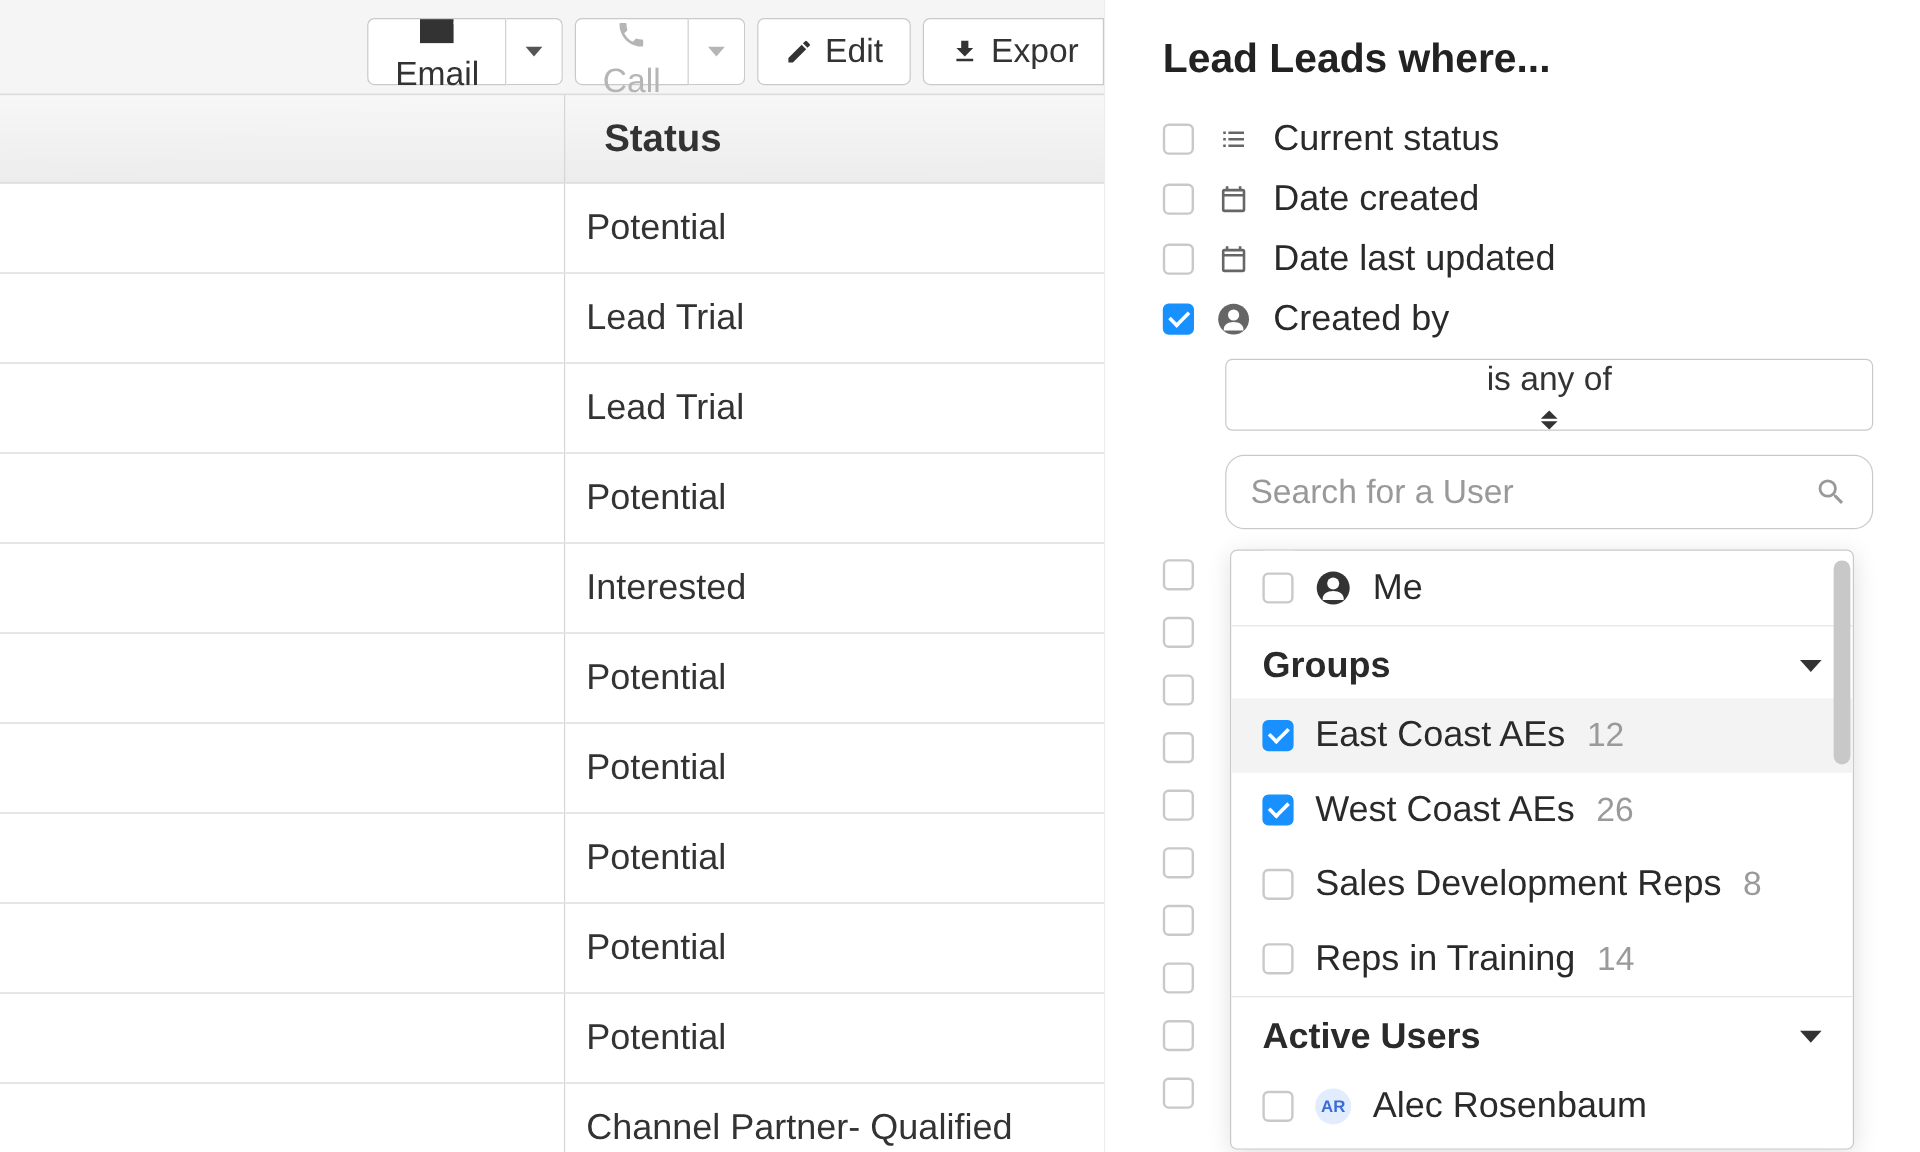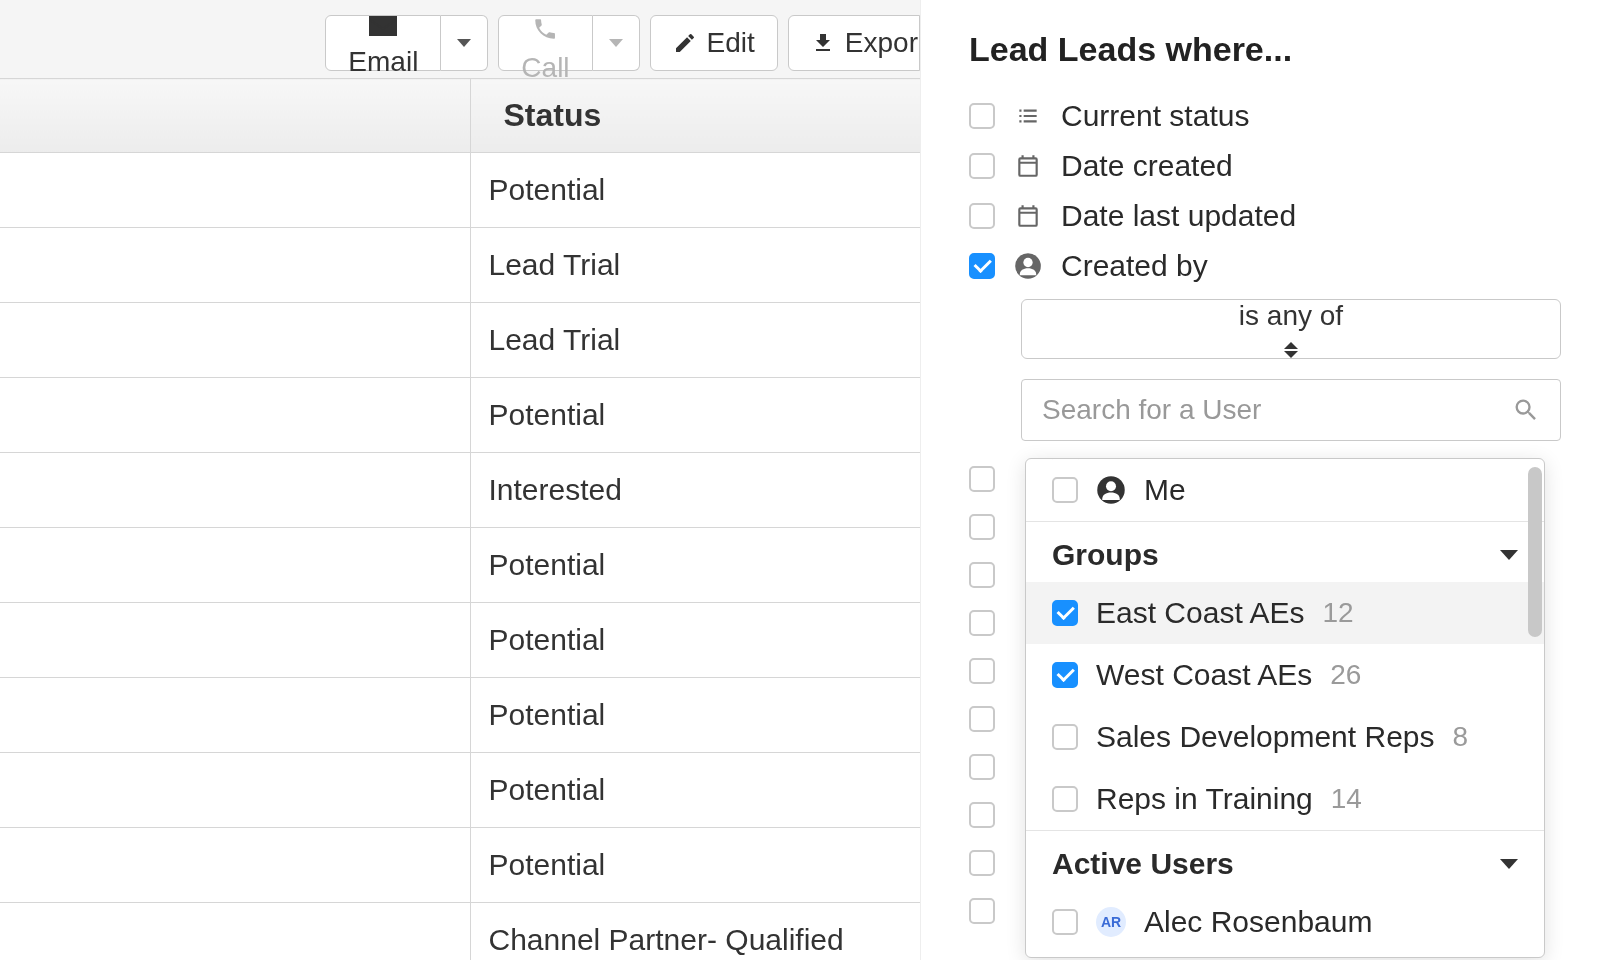--- a/index.html
+++ b/index.html
@@ -140,21 +140,21 @@
 .sort-caret span { width:0;height:0;border-left:7px solid transparent;border-right:7px solid transparent; }
 .sort-caret .up { border-bottom:7px solid #333; }
 .sort-caret .dn { border-top:7px solid #333; }
 
 
 .search-input-wrap {
   margin-left: 52px;
   width: 540px;
   height: 62px;
   border: 1px solid #c9c9c9;
-  border-radius: 4px;
+  border-radius: 16px;
   display: flex;
   align-items: center;
   padding: 0 20px;
   margin-bottom: 0;
 }
 .search-input {
   flex: 1;
   border: none;
   outline: none;
   font-size: 28px;
@@ -267,21 +267,21 @@
     <div class="btn caret-btn disabled">
       <span class="caret-down small" style="border-top-color:#b5b5b5"></span>
     </div>
   </div>
   <div class="btn">
     <svg width="24" height="24" viewBox="0 0 24 24">
         <path class="icon-dark" d="M3 17.25V21h3.75L17.81 9.94l-3.75-3.75L3 17.25zM20.71 7.04a1 1 0 0 0 0-1.41l-2.34-2.34a1 1 0 0 0-1.41 0l-1.83 1.83 3.75 3.75 1.83-1.83z"></path>
       </svg>
     <span>Edit</span>
   </div>
-  <div class="btn" style="border-top-right-radius:0;border-bottom-right-radius:0;padding-right:1px">
+  <div class="btn" style="border-top-right-radius:0;border-bottom-right-radius:0;padding-right:20px">
     <svg width="24" height="24" viewBox="0 0 24 24">
         <path class="icon-dark" d="M19 9h-4V3H9v6H5l7 7 7-7zM5 18v2h14v-2H5z"></path>
       </svg>
     <span>Expor</span>
   </div>
 </div>
 
 <div class="table-wrap">
   <table>
     <thead>

